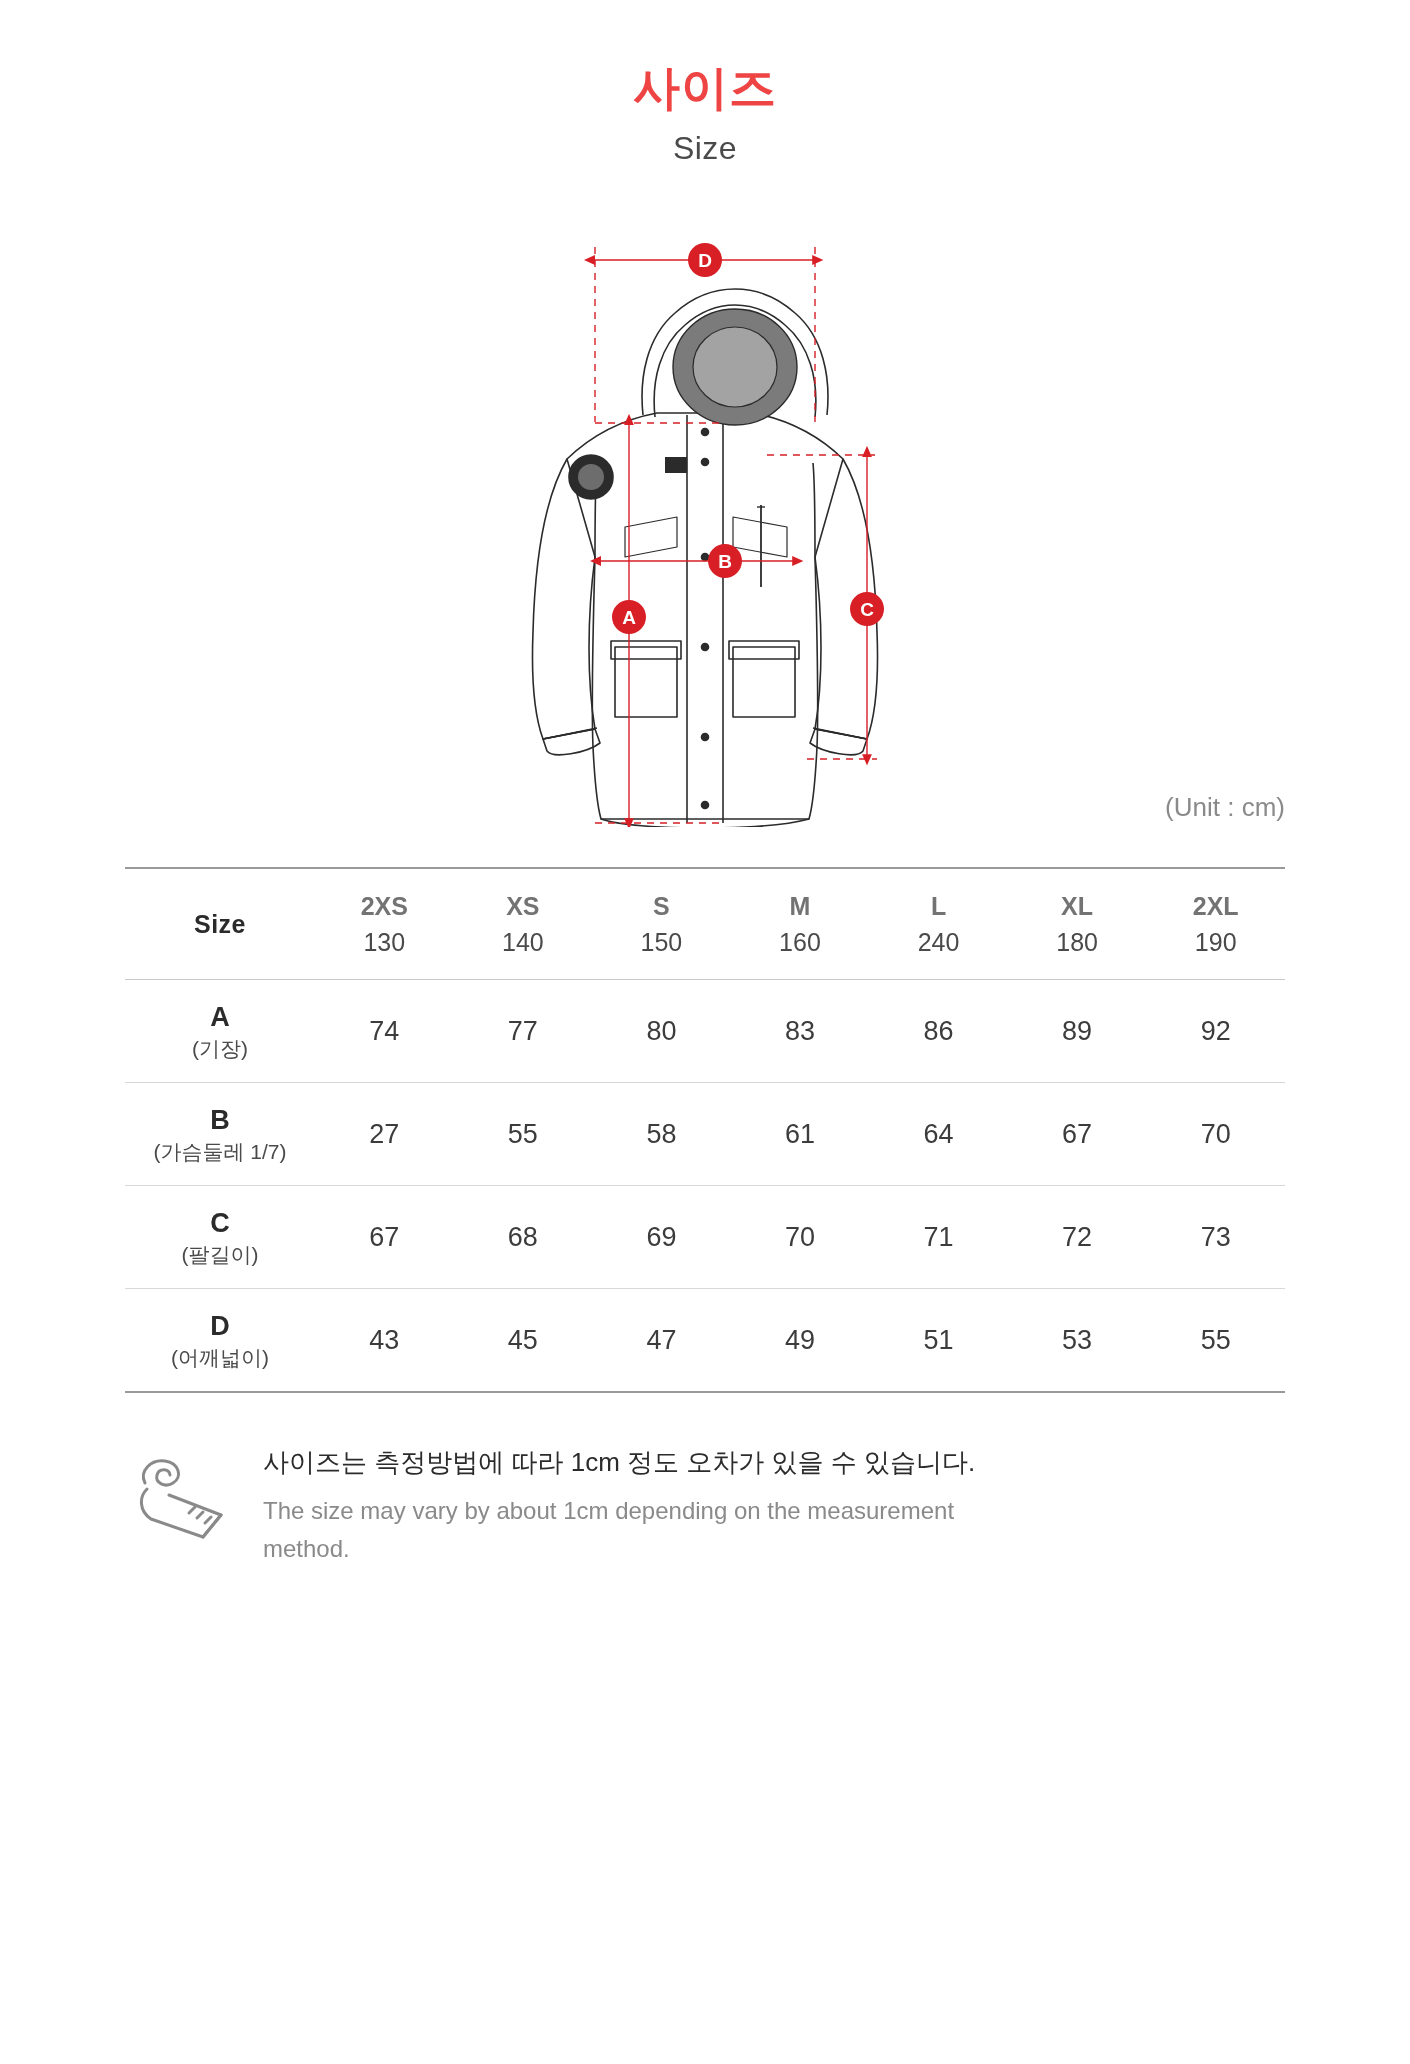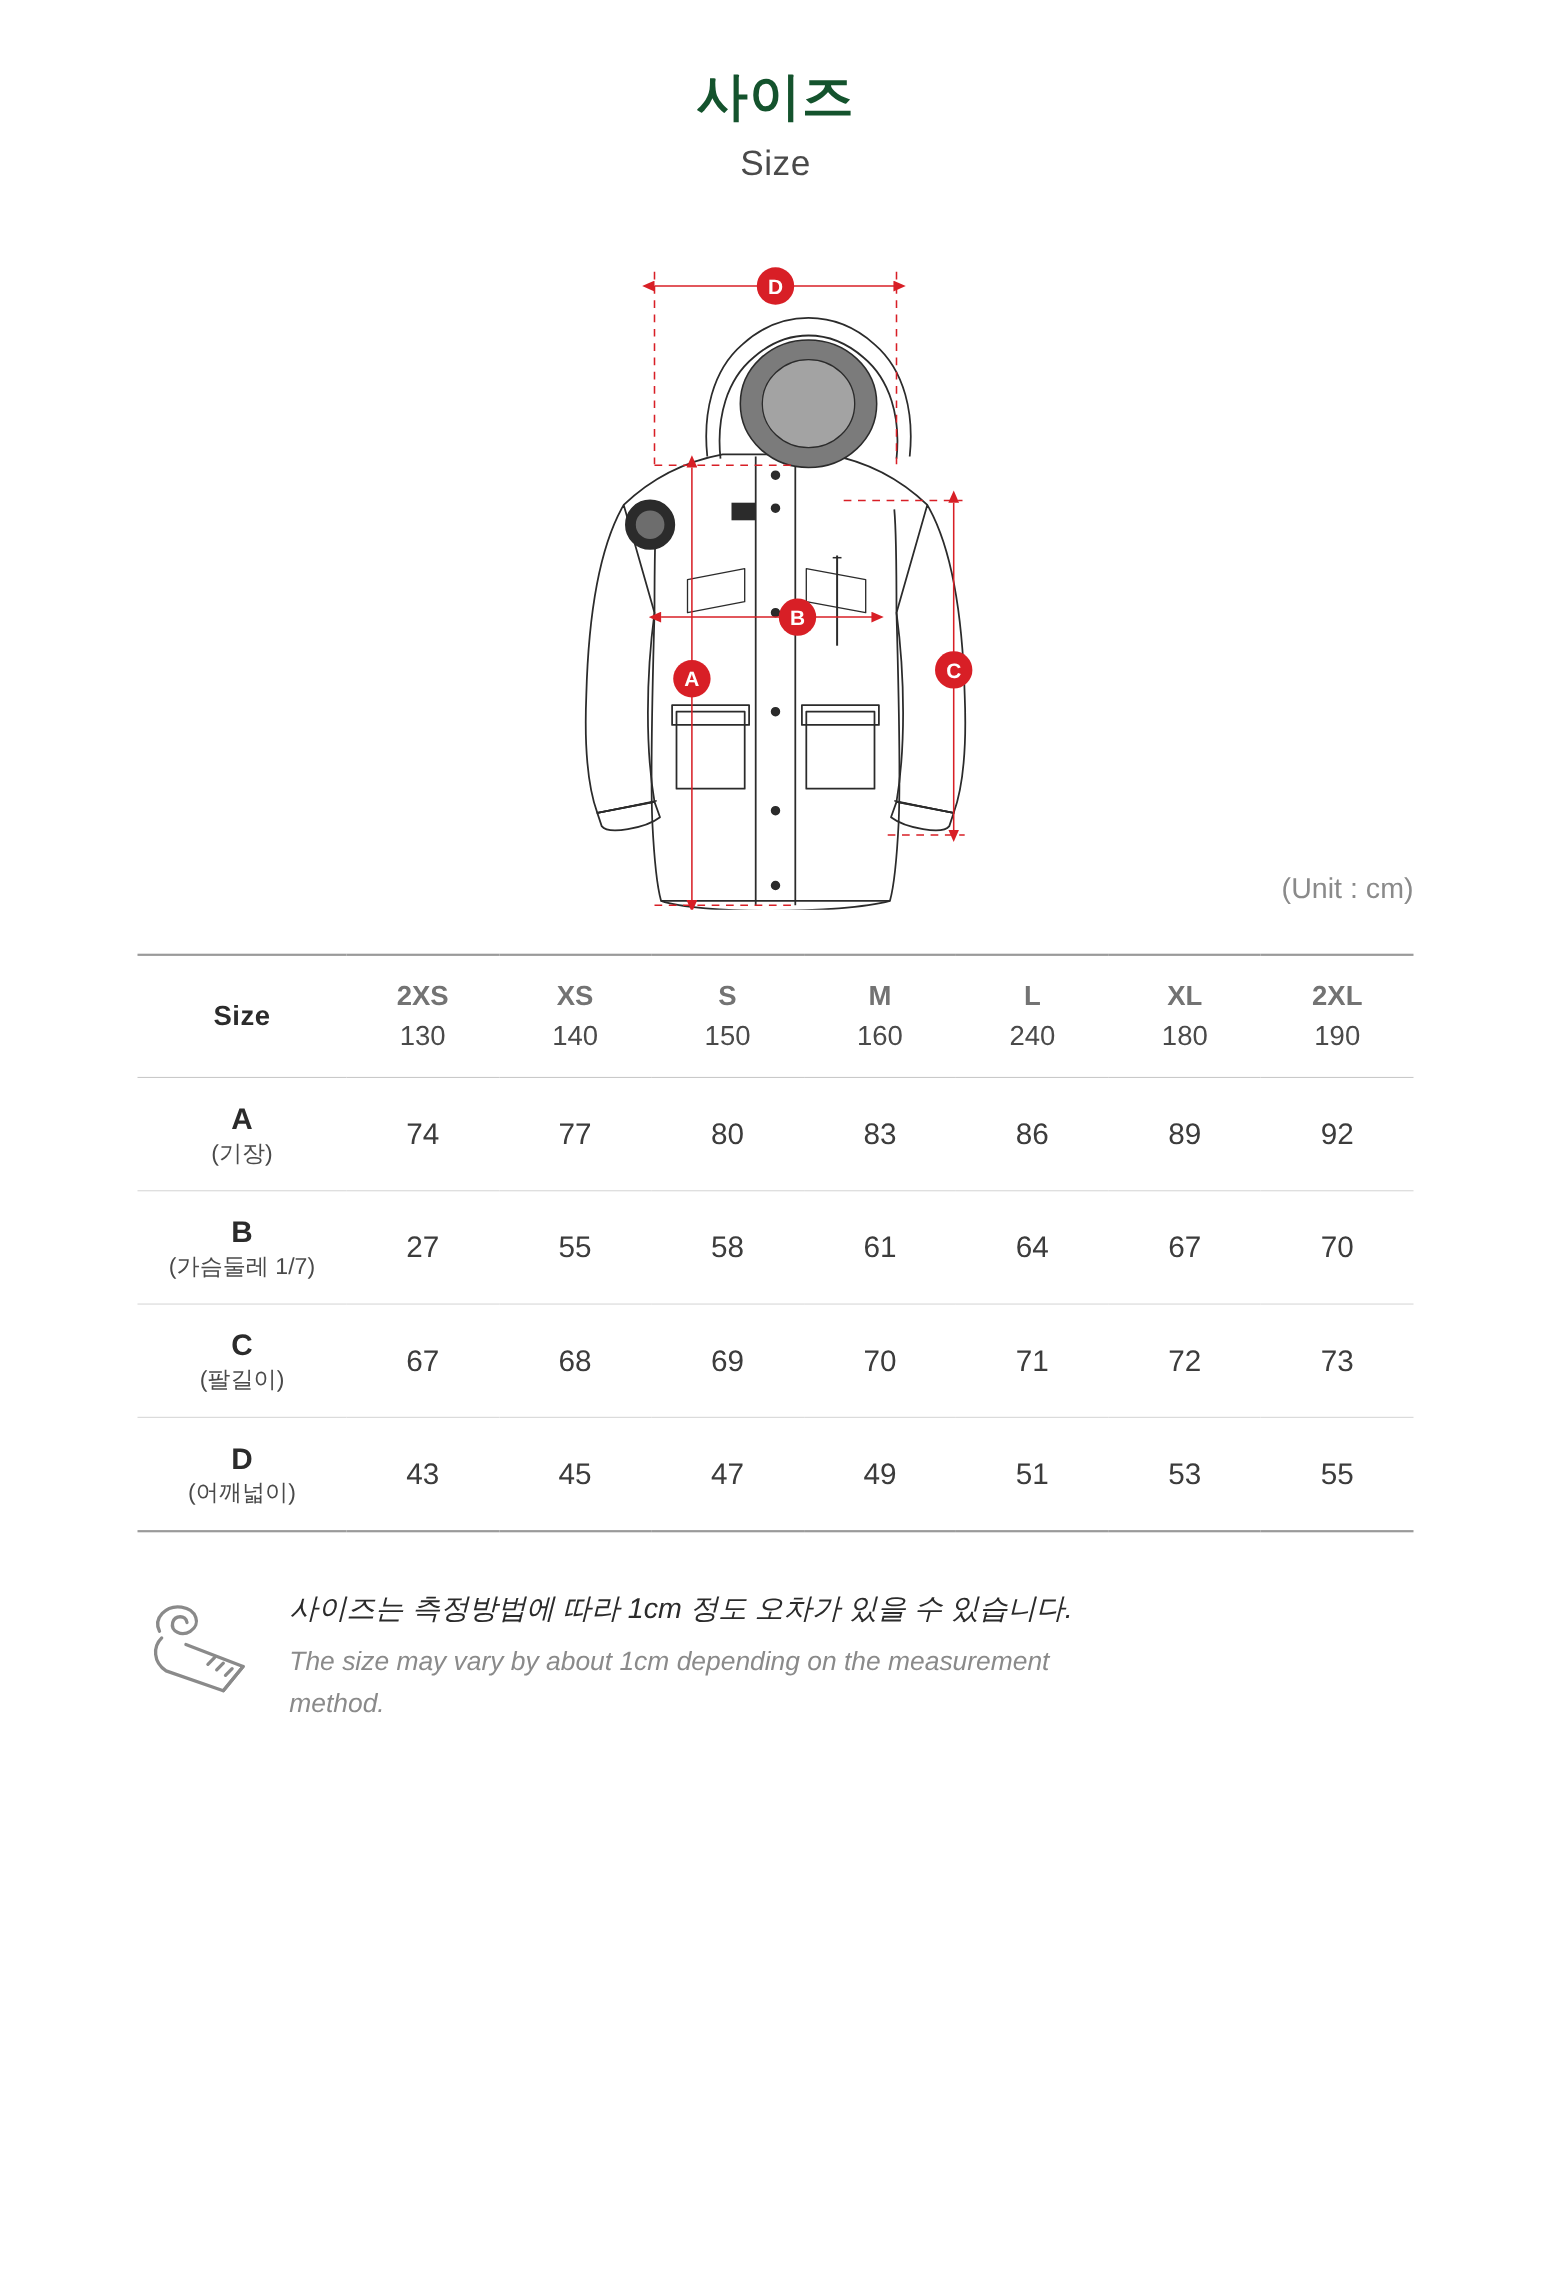--- a/index.html
+++ b/index.html
@@ -23,21 +23,21 @@
   }
   
   .header {
     text-align: center;
     padding-top: 60px;
   }
   .title-ko {
     font-size: 47px;
     font-weight: bold;
     letter-spacing: 1px;
-    color: #14532d;
+    color: #ef4444;
     line-height: 1.2;
   }
   .title-en {
     font-size: 32px;
     font-weight: normal;
     color: #4a4a4a;
     margin-top: 14px;
     letter-spacing: 0.5px;
   }
   
@@ -123,21 +123,21 @@
     width: 1160px;
     display: flex;
     align-items: flex-start;
     gap: 28px;
   }
   .tape-icon {
     flex: 0 0 auto;
     width: 110px;
     padding-top: 8px;
   }
-  .footer-text { padding-top: 2px; font-style: italic; }
+  .footer-text { padding-top: 2px; }
   .note-ko {
     font-size: 26px;
     color: #2b2b2b;
     line-height: 1.5;
   }
   .note-en {
     font-size: 24px;
     color: #8a8a8a;
     line-height: 1.55;
     margin-top: 10px;

